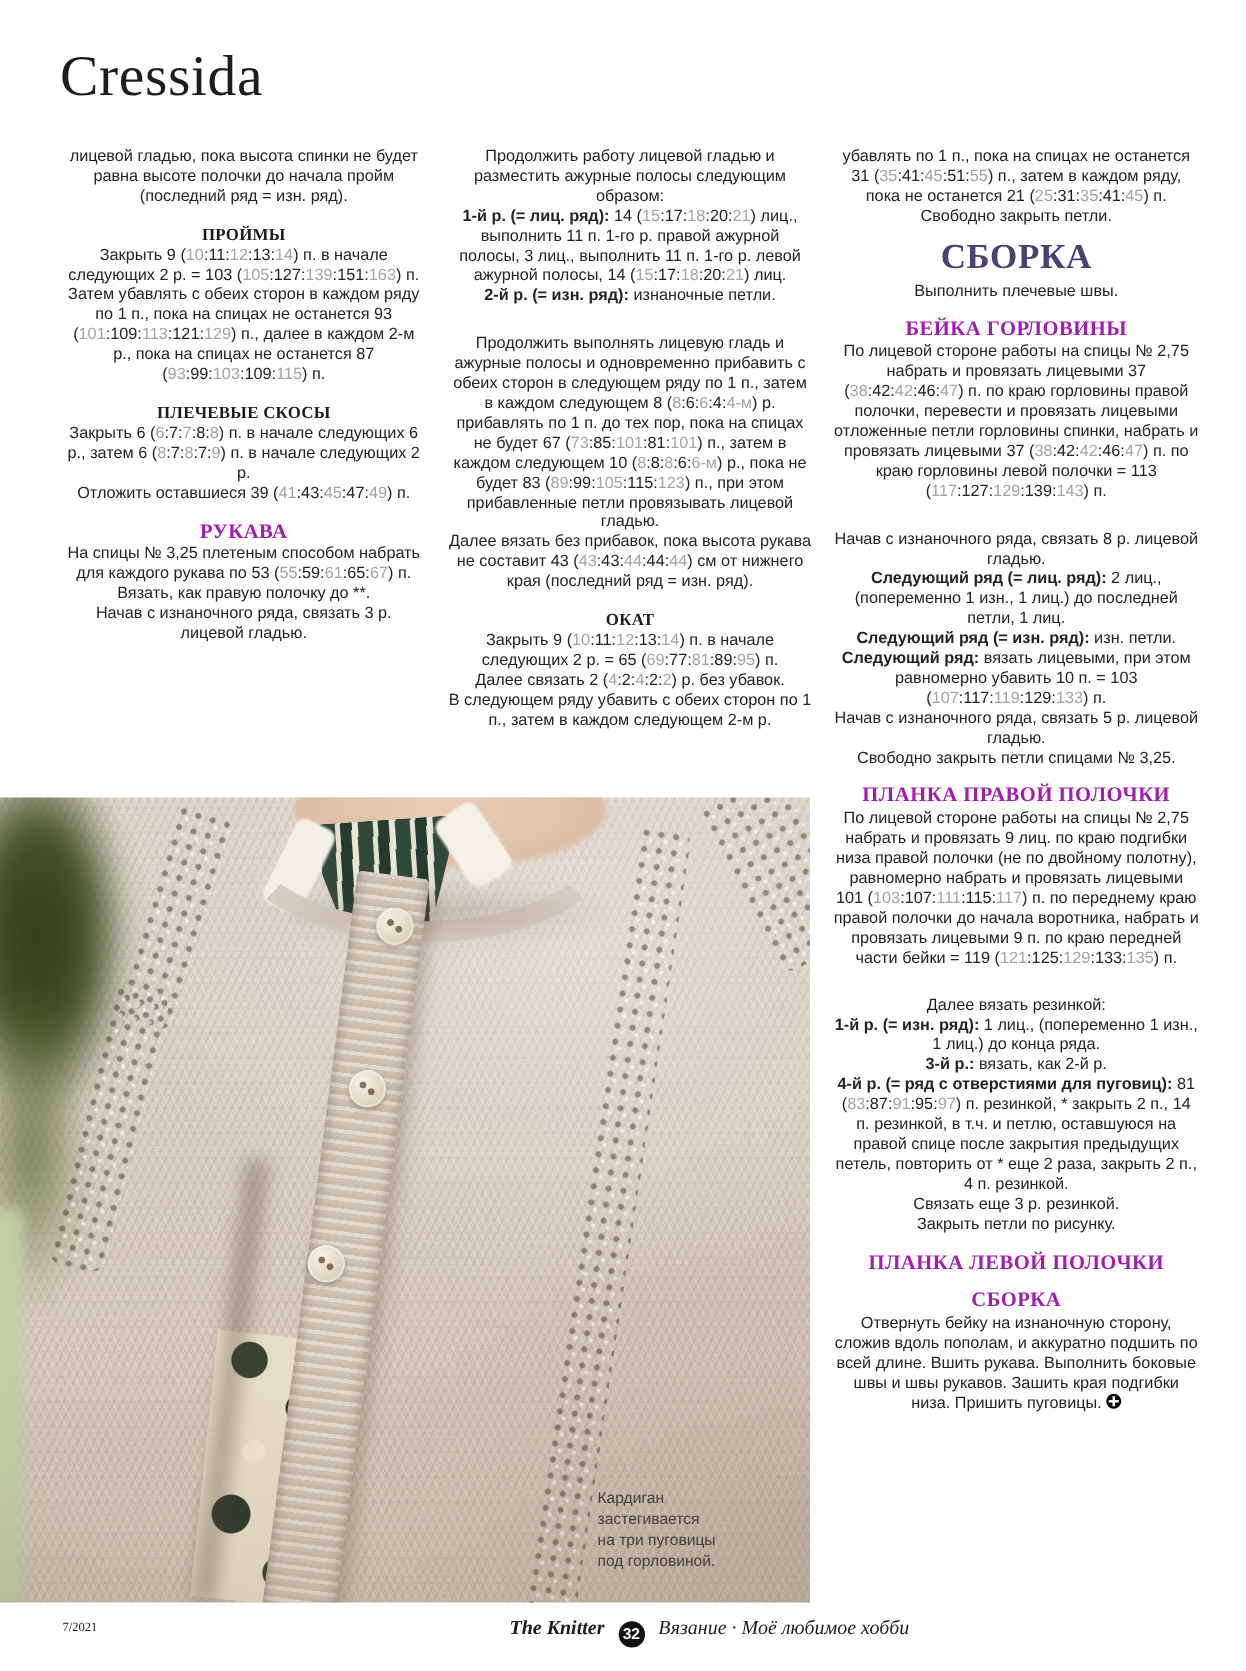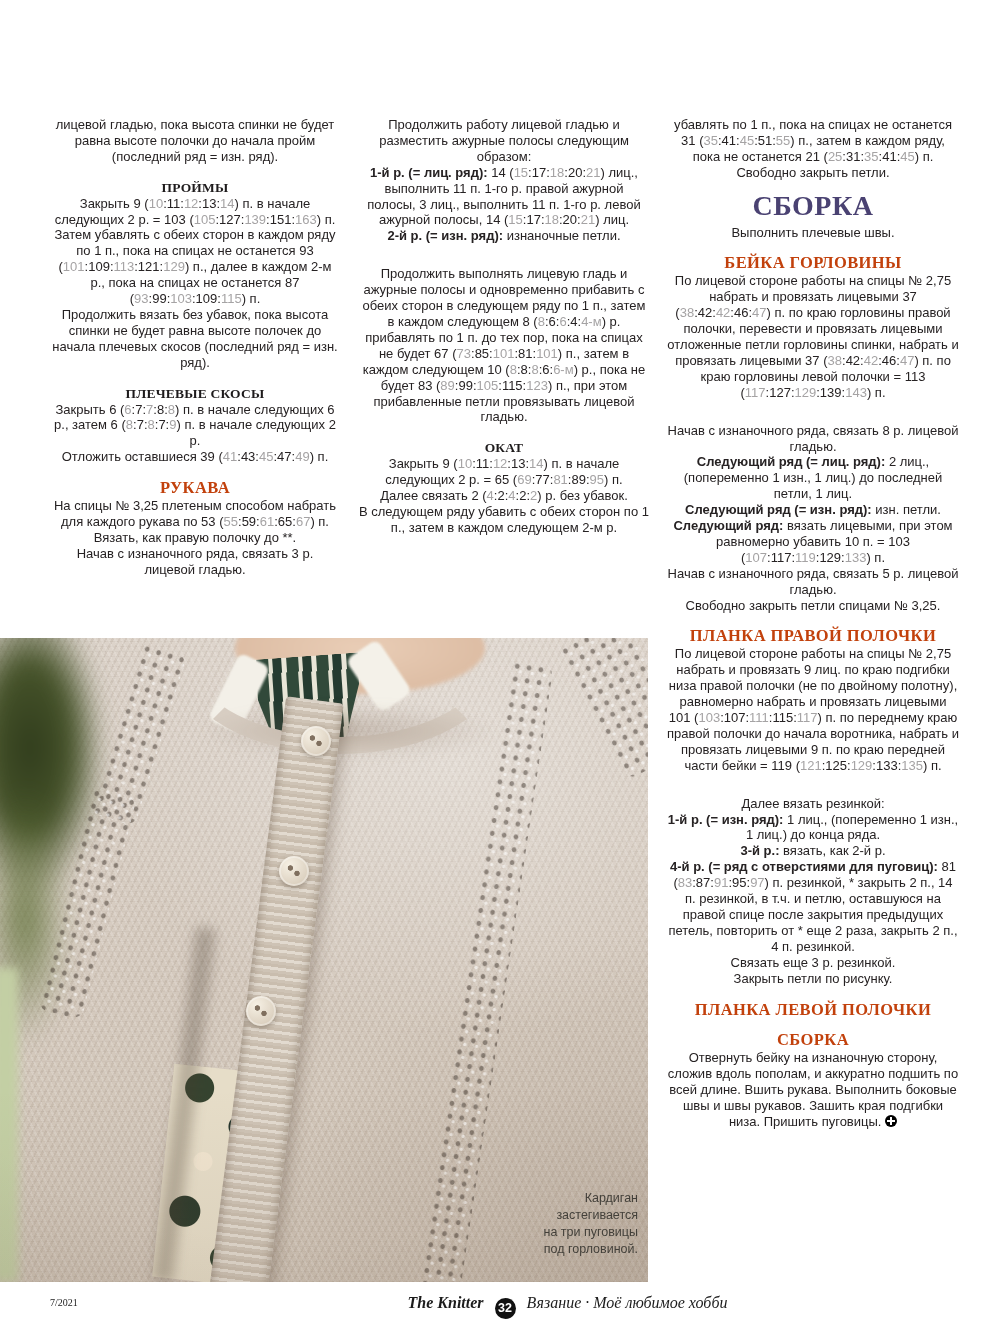--- a/index.html
+++ b/index.html
@@ -10,21 +10,21 @@
   .col{position:absolute;top:117px;font-size:13px;line-height:15.9px;color:#262223;text-align:center;}
   .col-1{left:50px;width:290px;}
   .col-2{left:359px;width:290px;}
   .col-3{left:667px;width:292px;}
   .para{margin:0;}
   .para.gap{margin-top:22px;}
   .b{font-weight:bold;}
   .g{color:#a5a3a4;}
   .h-sans{margin:15px 0 0;font-size:13.5px;font-weight:bold;letter-spacing:.2px;color:#1e1b1c;font-family:Liberation Serif, serif;}
   .h-serif{margin:15px 0 2px;font-family:"Liberation Serif",serif;font-size:16.5px;font-weight:bold;
-           color:#c2410c;letter-spacing:.4px;}
+           color:#a21caf;letter-spacing:.4px;}
   .h-purple{margin:17px 0 11px;font-family:"Liberation Serif",serif;font-size:28px;font-weight:bold;
             color:#4a4272;letter-spacing:.5px;}
   .end-icon{display:inline-block;width:12px;height:12px;border-radius:50%;background:#000;
             position:relative;vertical-align:-1px;}
   .end-icon::before{content:"";position:absolute;left:2px;top:5px;width:8px;height:2px;background:#fff;}
   .end-icon::after{content:"";position:absolute;left:5px;top:2px;width:2px;height:8px;background:#fff;}
 
   
   .photo{position:absolute;left:0;top:638px;width:648px;height:644px;overflow:hidden;
     background:
@@ -77,57 +77,58 @@
   .btn{width:30px;height:30px;border-radius:50%;
     background:
       radial-gradient(circle at 38% 40%,rgba(116,99,82,.9) 0 2.4px,rgba(116,99,82,0) 3px),
       radial-gradient(circle at 60% 58%,rgba(116,99,82,.9) 0 2.4px,rgba(116,99,82,0) 3px),
       radial-gradient(circle at 35% 30%,#f6f0e4,#dcd1c0 70%,#c9bca9);
     box-shadow:0 2px 5px rgba(60,45,32,.35), inset 0 0 0 2px rgba(255,255,255,.35);}
   .b1{left:301px;top:88px;} .b2{left:279px;top:218px;} .b3{left:246px;top:358px;}
   .vignette{left:0;top:0;width:100%;height:100%;
     background:linear-gradient(to bottom,rgba(0,0,0,0) 70%,rgba(118,96,78,.10)),
                radial-gradient(120% 90% at 50% 40%,rgba(0,0,0,0) 60%,rgba(95,78,62,.12));}
-  .caption{position:absolute;right:10px;top:552px;width:160px;text-align:right;font-size:12.5px;
+  .caption{position:absolute;right:10px;top:552px;width:160px;text-align:left;font-size:12.5px;
     line-height:17px;color:#43403a;white-space:pre-line;}
 
   
   .footer{position:absolute;left:50px;right:40px;top:1294px;height:24px;
     font-family:"Liberation Serif",serif;color:#1c1c1c;}
   .issue{position:absolute;left:0;top:3px;font-size:10px;}
   .footer-center{position:absolute;left:128px;right:0;top:0;text-align:center;font-size:16px;font-style:italic;}
   .brand{font-weight:bold;}
   .badge{display:inline-block;width:21px;height:21px;border-radius:50%;background:#111;color:#fff;
     font-family:"Liberation Sans",sans-serif;font-style:normal;font-weight:bold;font-size:12.5px;
     line-height:21px;text-align:center;vertical-align:-4px;margin:0 7px;}
 </style>
 </head>
 <body>
 
 <div class="page">
+  <h1 class="title">Cressida</h1>
 
   <div class="col col-1">
       <p class="para"><span>лицевой гладью, пока высота спинки не будет равна высоте полочки до начала пройм (последний ряд = изн. ряд).</span></p>
       <h3 class="h-sans">ПРОЙМЫ</h3>
       <p class="para"><span>Закрыть 9 </span>(<span class="g">10</span>:<span>11</span>:<span class="g">12</span>:<span>13</span>:<span class="g">14</span>)<span> п. в начале следующих 2 р. = 103 </span>(<span class="g">105</span>:<span>127</span>:<span class="g">139</span>:<span>151</span>:<span class="g">163</span>)<span> п.</span></p>
       <p class="para"><span>Затем убавлять с обеих сторон в каждом ряду по 1 п., пока на спицах не останется 93 </span>(<span class="g">101</span>:<span>109</span>:<span class="g">113</span>:<span>121</span>:<span class="g">129</span>)<span> п., далее в каждом 2-м р., пока на спицах не останется 87 </span>(<span class="g">93</span>:<span>99</span>:<span class="g">103</span>:<span>109</span>:<span class="g">115</span>)<span> п.</span></p>
-      <p class="para"><span>Продолжить вязать без убавок, пока высота спинки не будет равна высоте полочек до начала плечевых скосов (последний ряд = изн. ряд).</span></p>
       <h3 class="h-sans">ПЛЕЧЕВЫЕ СКОСЫ</h3>
       <p class="para"><span>Закрыть 6 </span>(<span class="g">6</span>:<span>7</span>:<span class="g">7</span>:<span>8</span>:<span class="g">8</span>)<span> п. в начале следующих 6 р., затем 6 </span>(<span class="g">8</span>:<span>7</span>:<span class="g">8</span>:<span>7</span>:<span class="g">9</span>)<span> п. в начале следующих 2 р.</span></p>
       <p class="para"><span>Отложить оставшиеся 39 </span>(<span class="g">41</span>:<span>43</span>:<span class="g">45</span>:<span>47</span>:<span class="g">49</span>)<span> п.</span></p>
       <h3 class="h-serif">РУКАВА</h3>
       <p class="para"><span>На спицы № 3,25 плетеным способом набрать для каждого рукава по 53 </span>(<span class="g">55</span>:<span>59</span>:<span class="g">61</span>:<span>65</span>:<span class="g">67</span>)<span> п.</span></p>
       <p class="para"><span>Вязать, как правую полочку до **.</span></p>
       <p class="para"><span>Начав с изнаночного ряда, связать 3 р. лицевой гладью.</span></p>
     </div>
   <div class="col col-2">
       <p class="para"><span>Продолжить работу лицевой гладью и разместить ажурные полосы следующим образом:</span></p>
       <p class="para"><span class="b">1-й р. (= лиц. ряд): </span><span>14 </span>(<span class="g">15</span>:<span>17</span>:<span class="g">18</span>:<span>20</span>:<span class="g">21</span>)<span> лиц., выполнить 11 п. 1-го р. правой ажурной полосы, 3 лиц., выполнить 11 п. 1-го р. левой ажурной полосы, 14 </span>(<span class="g">15</span>:<span>17</span>:<span class="g">18</span>:<span>20</span>:<span class="g">21</span>)<span> лиц.</span></p>
       <p class="para"><span class="b">2-й р. (= изн. ряд): </span><span>изнаночные петли.</span></p>
       <p class="para gap"><span>Продолжить выполнять лицевую гладь и ажурные полосы и одновременно прибавить с обеих сторон в следующем ряду по 1 п., затем в каждом следующем 8 </span>(<span class="g">8</span>:<span>6</span>:<span class="g">6</span>:<span>4</span>:<span class="g">4-м</span>)<span> р. прибавлять по 1 п. до тех пор, пока на спицах не будет 67 </span>(<span class="g">73</span>:<span>85</span>:<span class="g">101</span>:<span>81</span>:<span class="g">101</span>)<span> п., затем в каждом следующем 10 </span>(<span class="g">8</span>:<span>8</span>:<span class="g">8</span>:<span>6</span>:<span class="g">6-м</span>)<span> р., пока не будет 83 </span>(<span class="g">89</span>:<span>99</span>:<span class="g">105</span>:<span>115</span>:<span class="g">123</span>)<span> п., при этом прибавленные петли провязывать лицевой гладью.</span></p>
+      <p class="para"><span>Далее вязать без прибавок, пока высота рукава не составит 43 </span>(<span class="g">43</span>:<span>43</span>:<span class="g">44</span>:<span>44</span>:<span class="g">44</span>)<span> см от нижнего края (последний ряд = изн. ряд).</span></p>
       <h3 class="h-sans">ОКАТ</h3>
       <p class="para"><span>Закрыть 9 </span>(<span class="g">10</span>:<span>11</span>:<span class="g">12</span>:<span>13</span>:<span class="g">14</span>)<span> п. в начале следующих 2 р. = 65 </span>(<span class="g">69</span>:<span>77</span>:<span class="g">81</span>:<span>89</span>:<span class="g">95</span>)<span> п.</span></p>
       <p class="para"><span>Далее связать 2 </span>(<span class="g">4</span>:<span>2</span>:<span class="g">4</span>:<span>2</span>:<span class="g">2</span>)<span> р. без убавок.</span></p>
       <p class="para"><span>В следующем ряду убавить с обеих сторон по 1 п., затем в каждом следующем 2-м р.</span></p>
     </div>
   <div class="col col-3">
       <p class="para"><span>убавлять по 1 п., пока на спицах не останется 31 </span>(<span class="g">35</span>:<span>41</span>:<span class="g">45</span>:<span>51</span>:<span class="g">55</span>)<span> п., затем в каждом ряду, пока не останется 21 </span>(<span class="g">25</span>:<span>31</span>:<span class="g">35</span>:<span>41</span>:<span class="g">45</span>)<span> п.</span></p>
       <p class="para"><span>Свободно закрыть петли.</span></p>
       <h3 class="h-purple">СБОРКА</h3>
       <p class="para"><span>Выполнить плечевые швы.</span></p>

